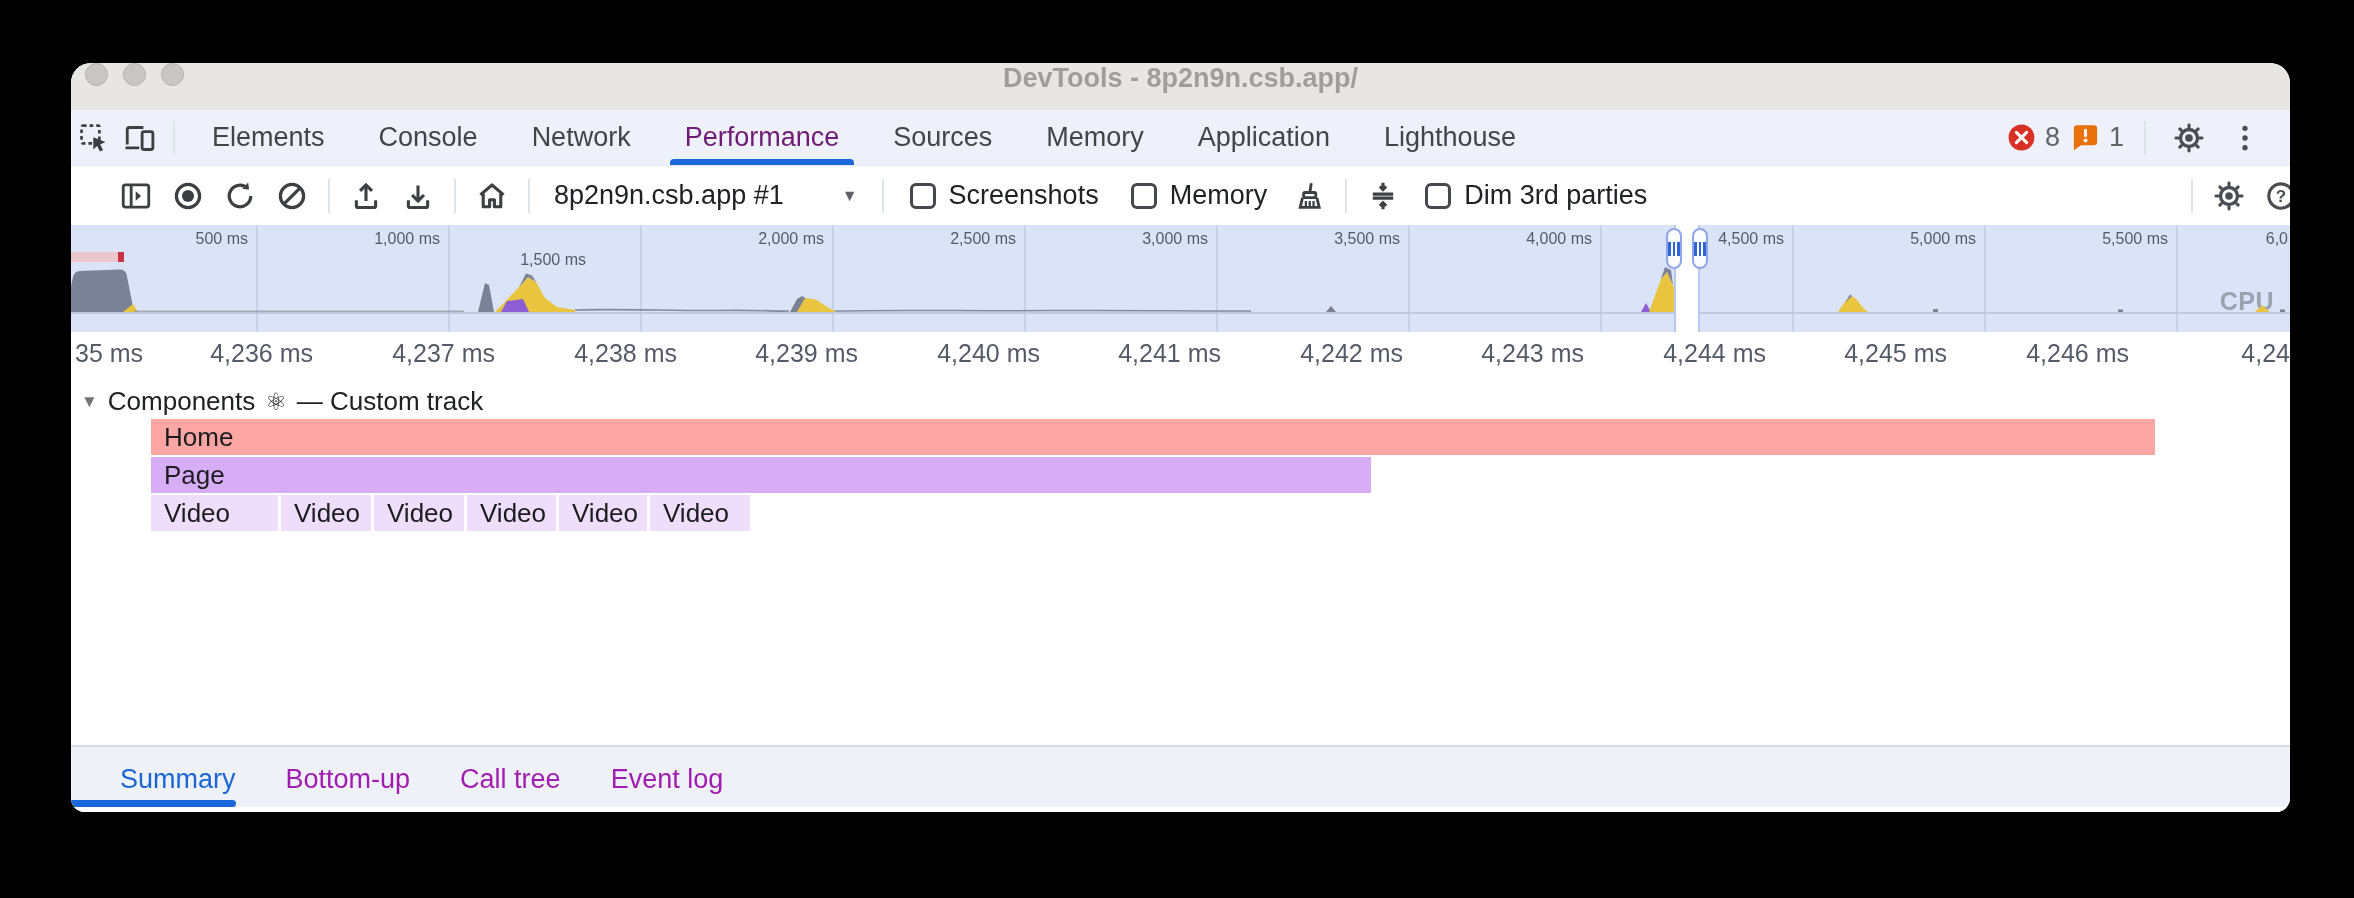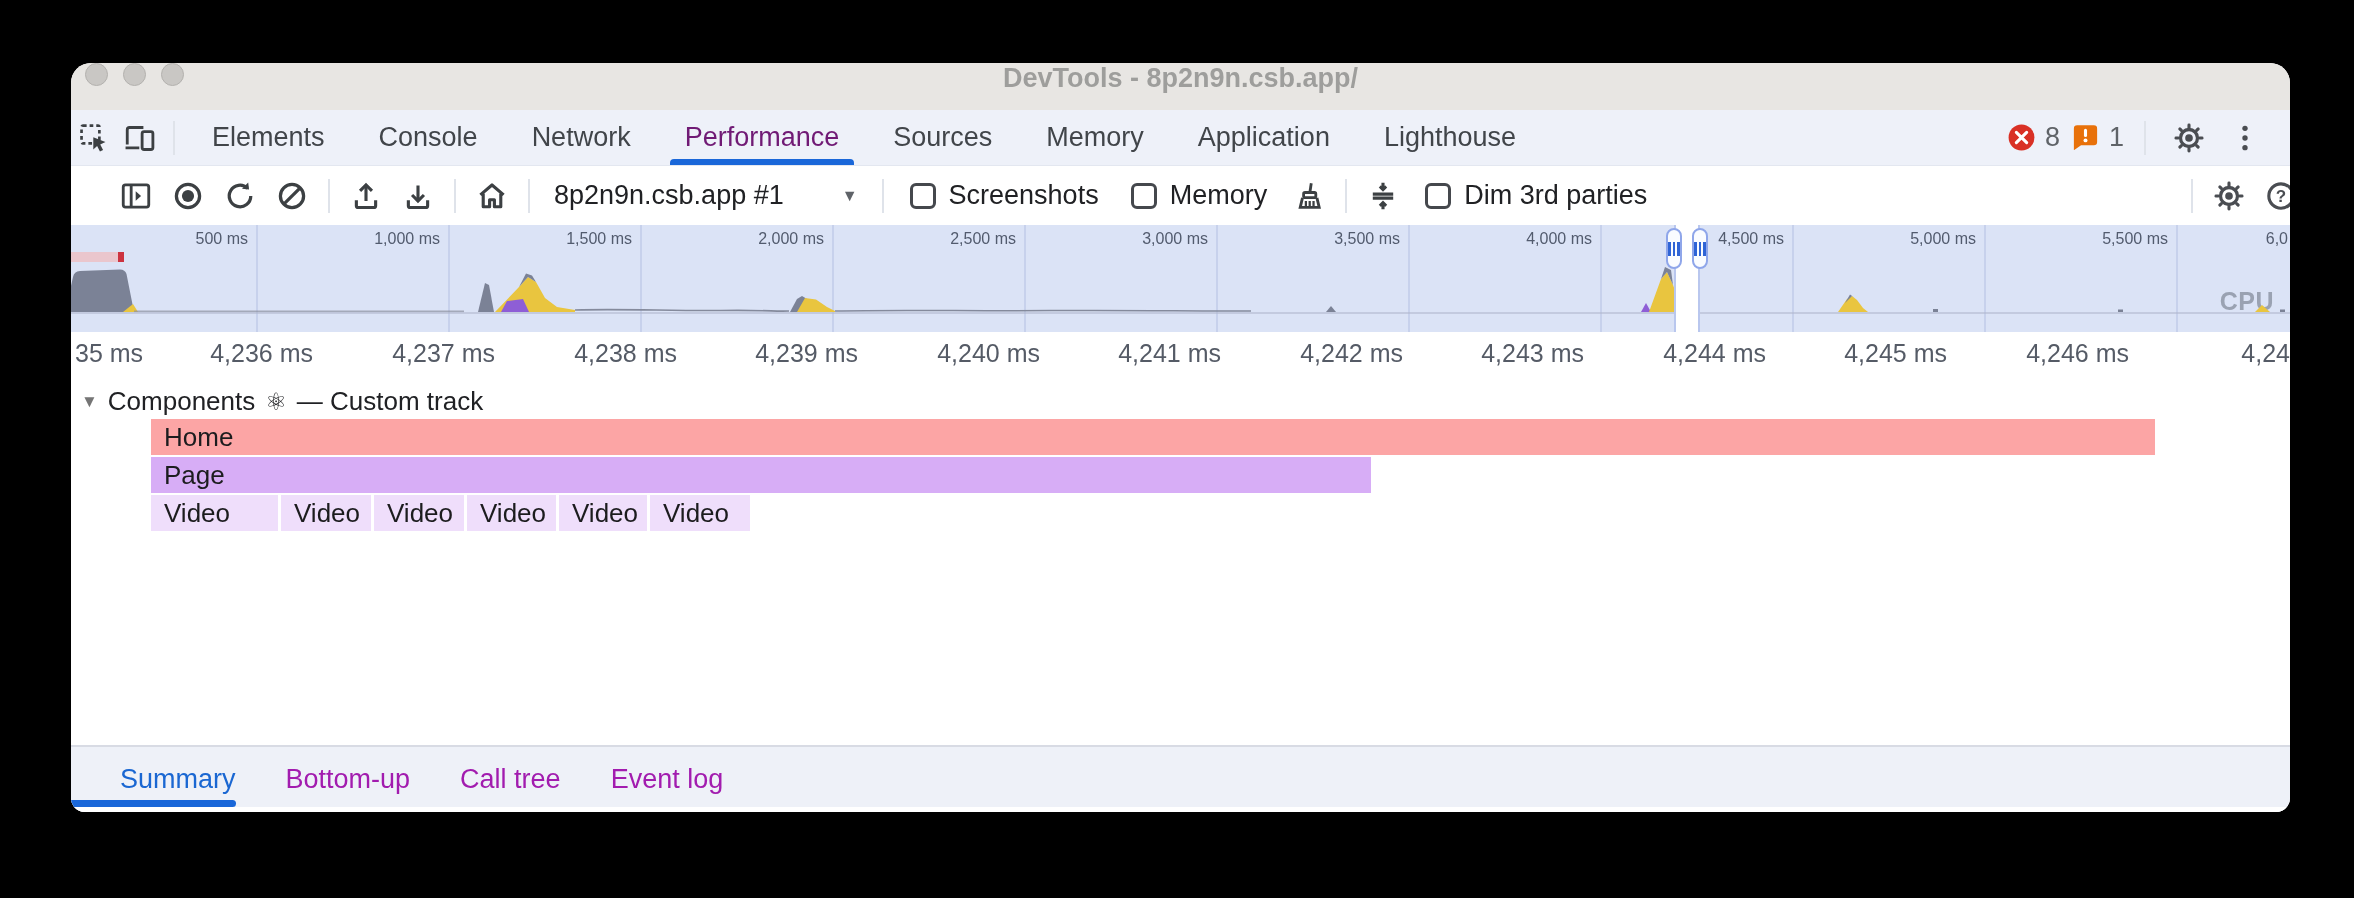--- a/index.html
+++ b/index.html
@@ -282,21 +282,21 @@
           <div class="ov-grid" style="left: 1145px;"></div>
           <div class="ov-grid" style="left: 1337px;"></div>
           <div class="ov-grid" style="left: 1529px;"></div>
           <div class="ov-grid" style="left: 1721px;"></div>
           <div class="ov-grid" style="left: 1913px;"></div>
           <div class="ov-grid" style="left: 2105px;"></div>
         </div>
       <div id="ov-tick-holder">
           <div class="ov-tick" style="right: 2042px;">500 ms</div>
           <div class="ov-tick" style="right: 1850px;">1,000 ms</div>
-          <div class="ov-tick" style="right: 1658px;">1,500 ms</div>
+          <div class="ov-tick" style="right: 1704px; margin-top: 21px;">1,500 ms</div>
           <div class="ov-tick" style="right: 1466px;">2,000 ms</div>
           <div class="ov-tick" style="right: 1274px;">2,500 ms</div>
           <div class="ov-tick" style="right: 1082px;">3,000 ms</div>
           <div class="ov-tick" style="right: 890px;">3,500 ms</div>
           <div class="ov-tick" style="right: 698px;">4,000 ms</div>
           <div class="ov-tick" style="right: 506px;">4,500 ms</div>
           <div class="ov-tick" style="right: 314px;">5,000 ms</div>
           <div class="ov-tick" style="right: 122px;">5,500 ms</div>
           <div class="ov-tick" style="right: 2px;">6,0</div>
         </div>

